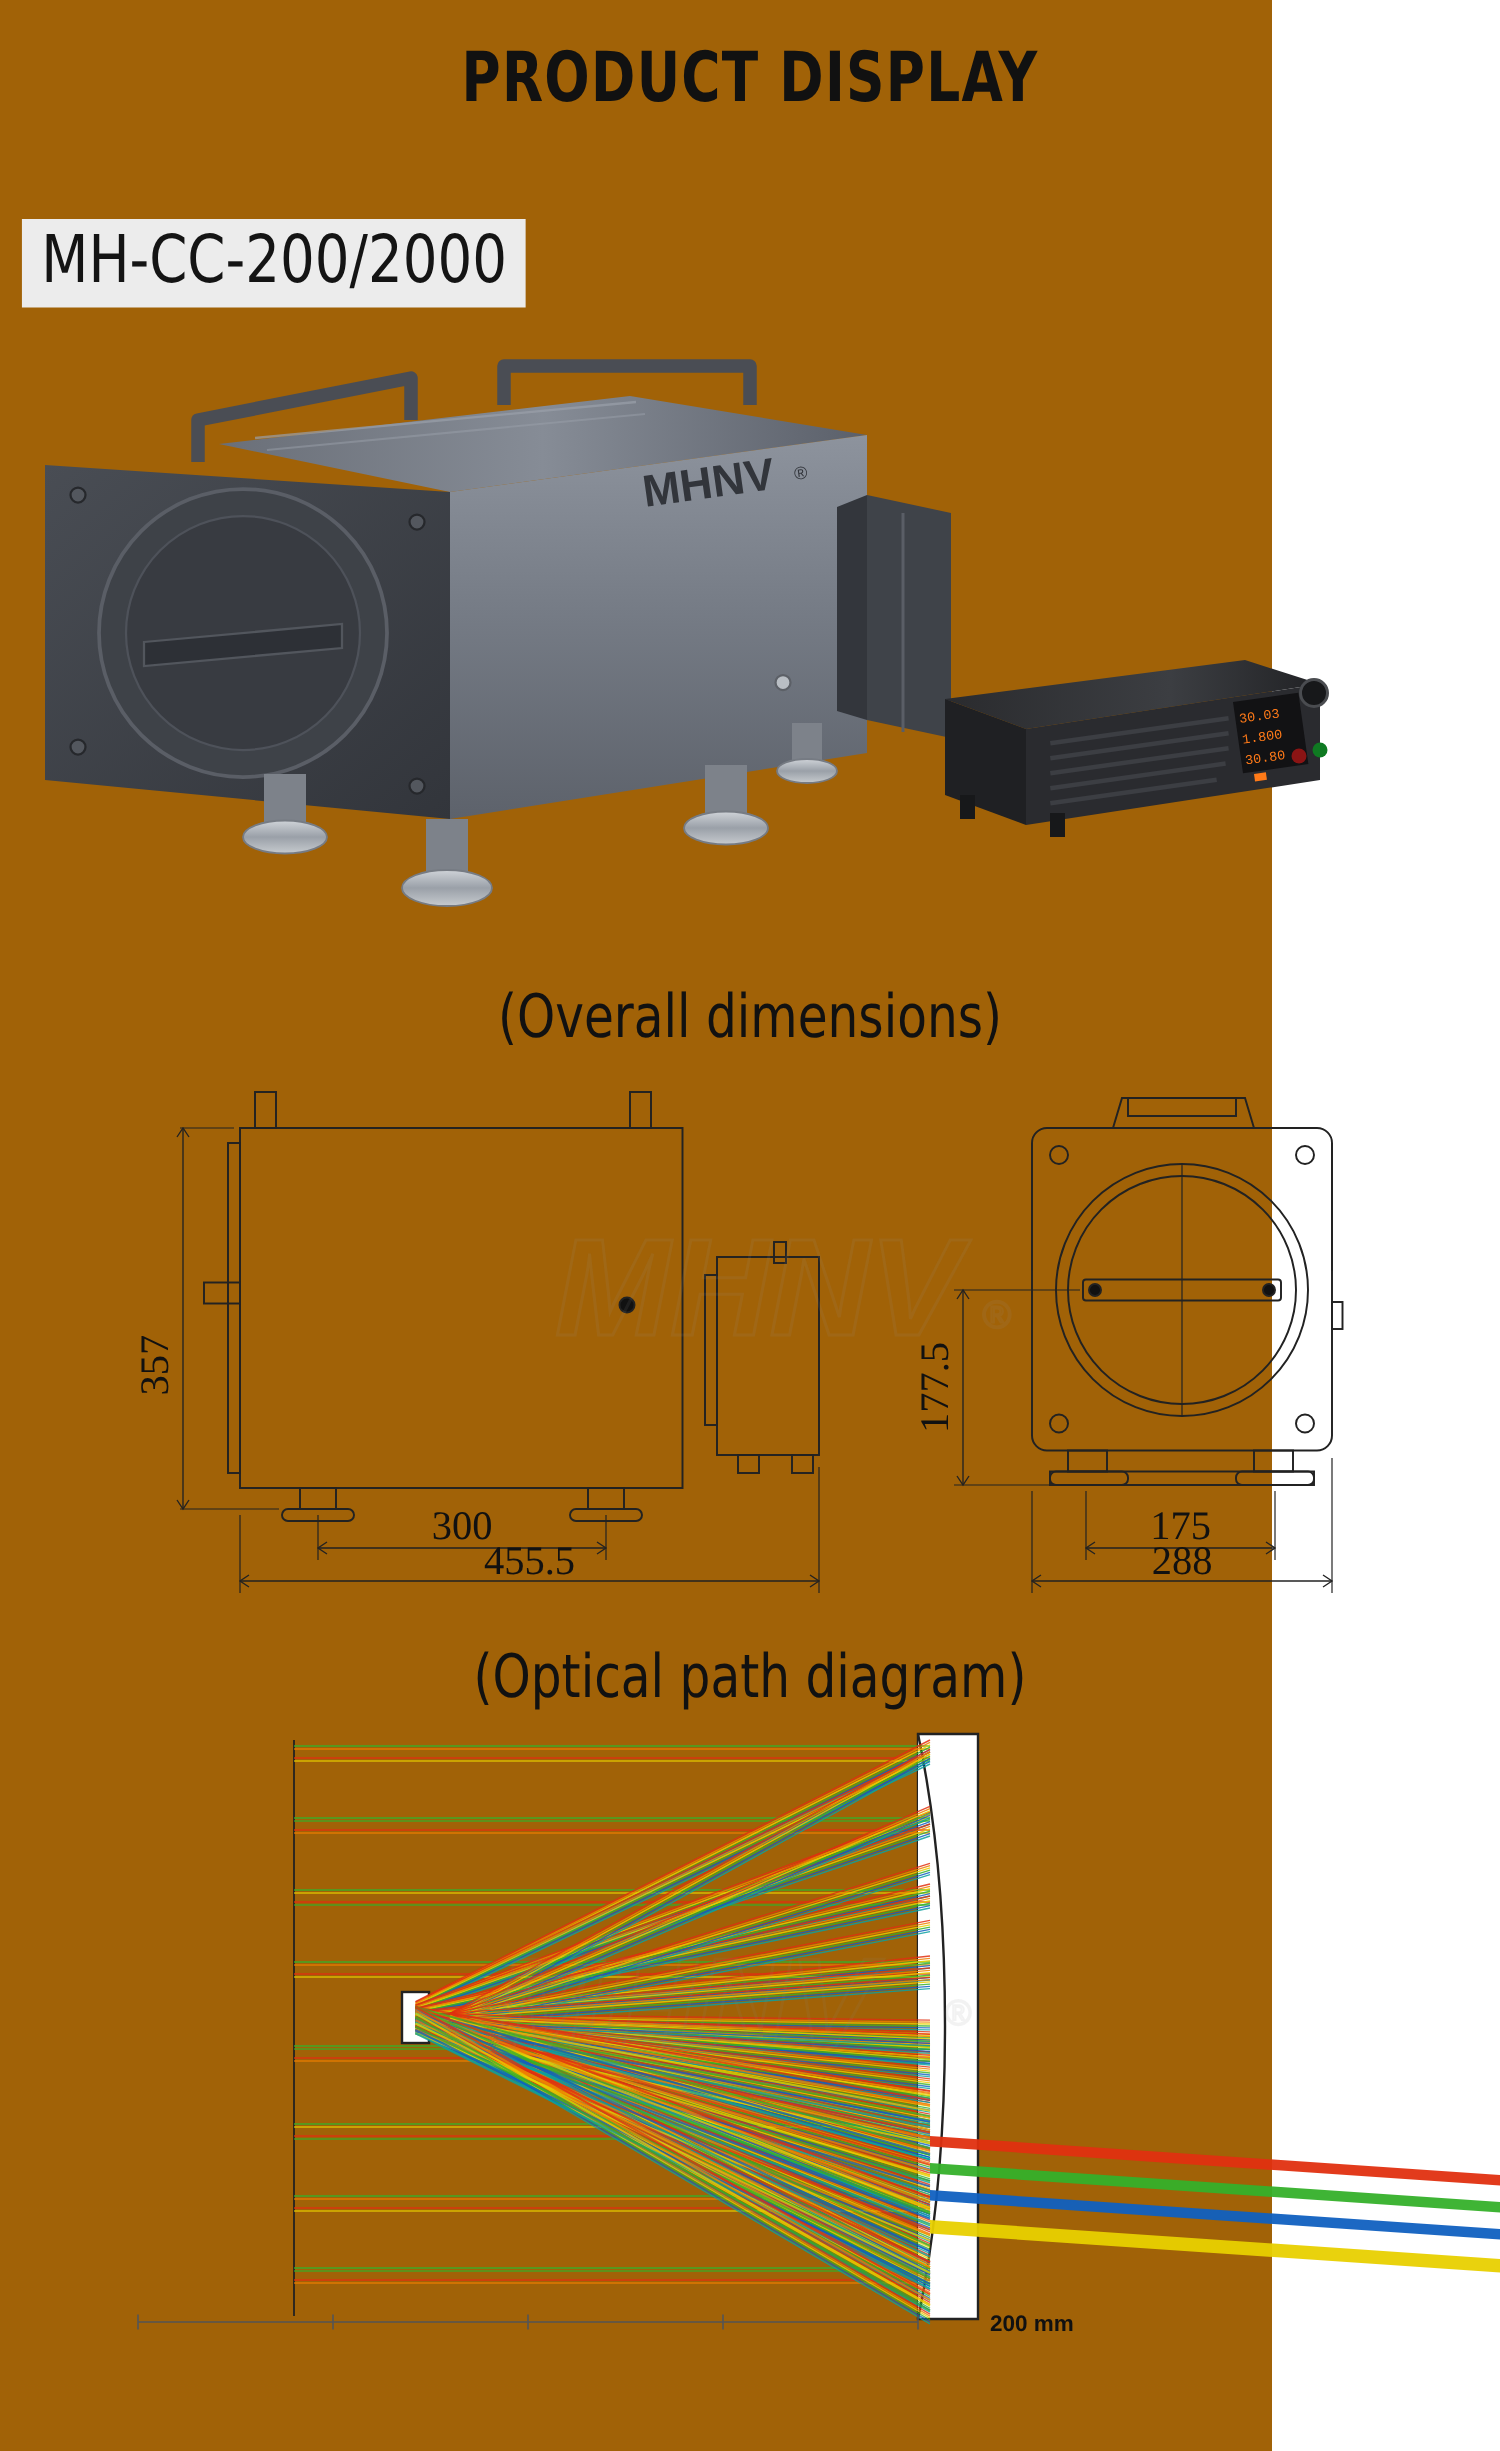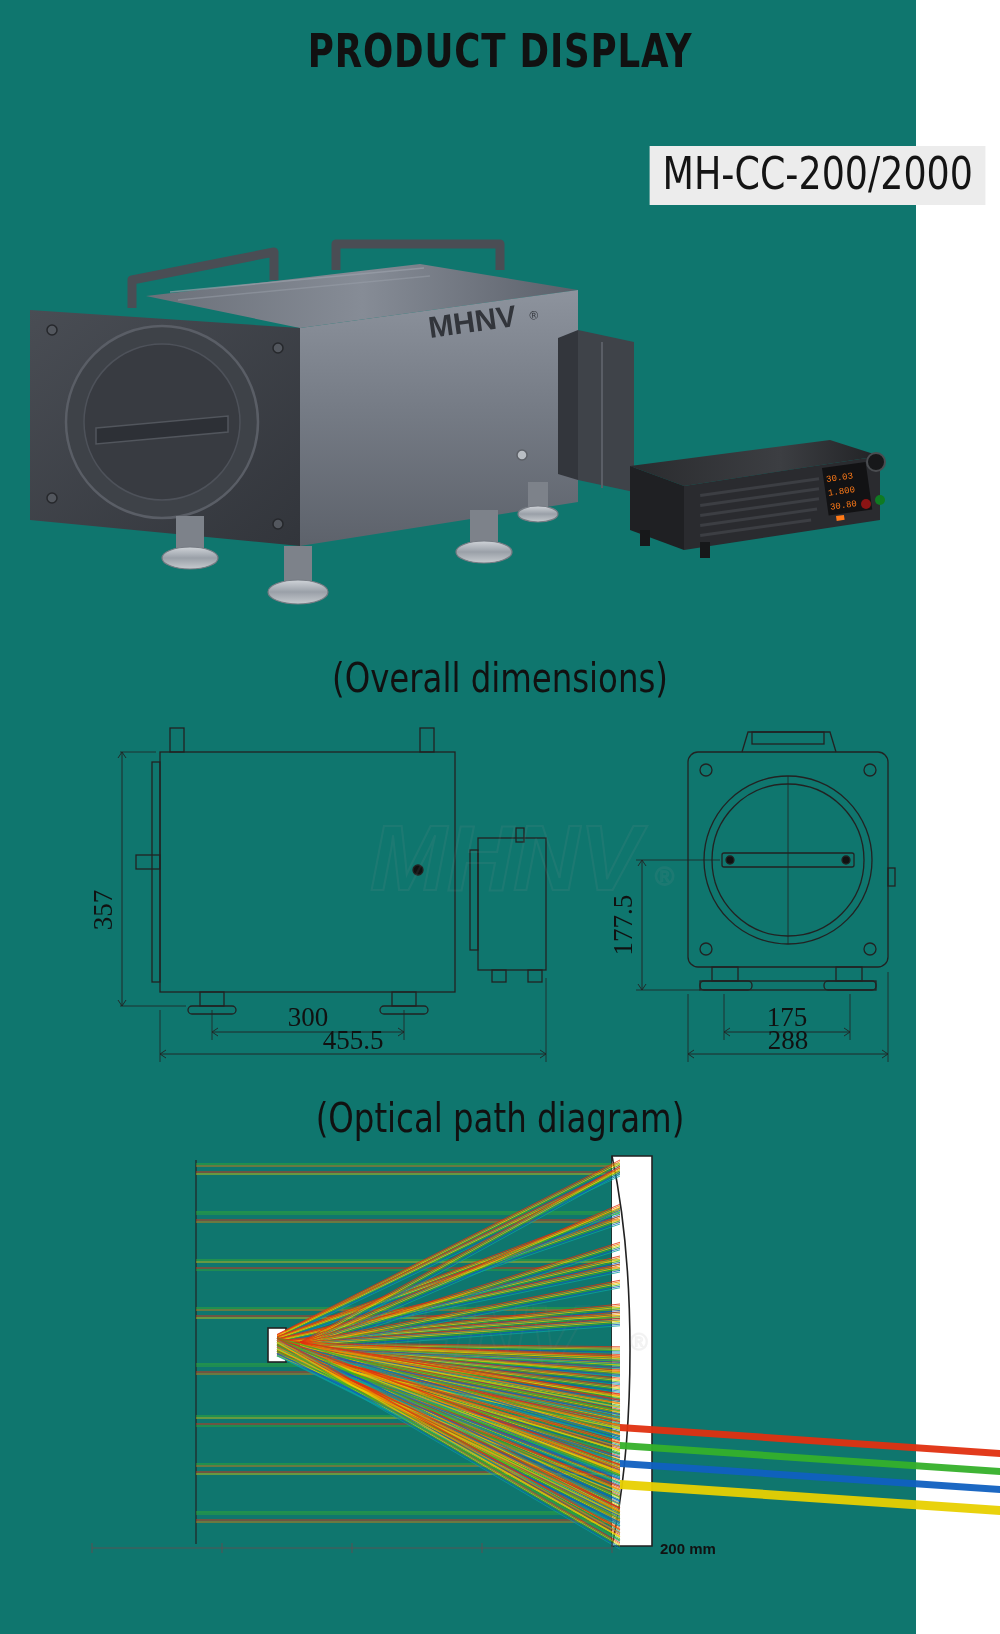--- a/index.html
+++ b/index.html
@@ -1,31 +1,31 @@
 <!DOCTYPE html>
 <html><head>
 <meta charset="utf-8">
 <title>Product Display</title>
 <style>
   html,body{margin:0;padding:0;background:#ffffff;}
   body{
     width:1000px;height:1634px;position:relative;overflow:hidden;
     font-family:"Liberation Sans", sans-serif;color:#000;
   }
-  .page{position:relative;width:916px;height:1634px;background:#0f766e;}
+  .page{position:relative;width:848px;height:1634px;background:#a16207;}
 
   
   .main-title{
     position:absolute;left:0;top:24px;width:1000px;text-align:center;
     font-family:"DejaVu Sans Condensed","Liberation Sans",sans-serif;
     font-weight:bold;font-size:46px;letter-spacing:1px;color:#111;
     transform:scaleX(.86);
   }
   .model-wrap{
-    position:absolute;left:0;top:146px;width:1000px;text-align:right;
+    position:absolute;left:0;top:146px;width:1000px;text-align:left;
   }
   .model-name{
     display:inline-block;background:#ececec;color:#141414;
     font-size:44px;font-weight:400;padding:2px 14px 6px 14px;
     font-family:"DejaVu Sans Condensed","Liberation Sans",sans-serif;
     transform:scaleX(.92);
   }
   .section-title{
     position:absolute;left:0;width:1000px;text-align:center;
     font-size:40px;font-weight:400;color:#111;

